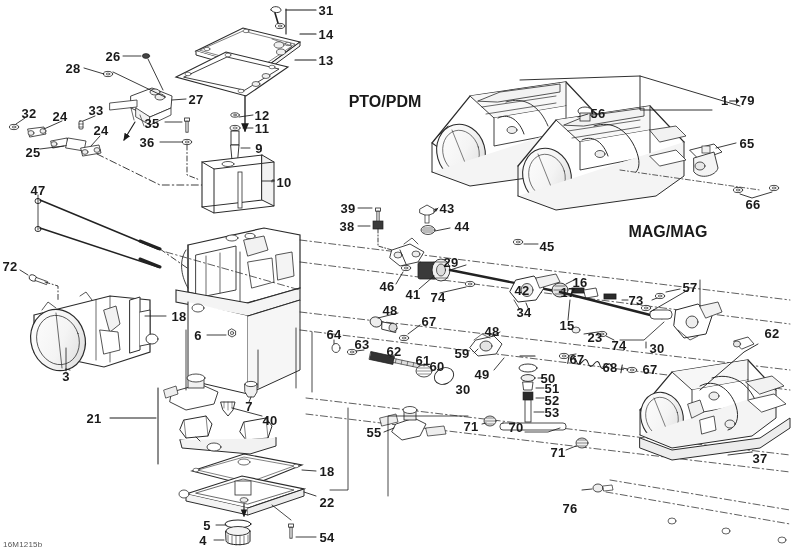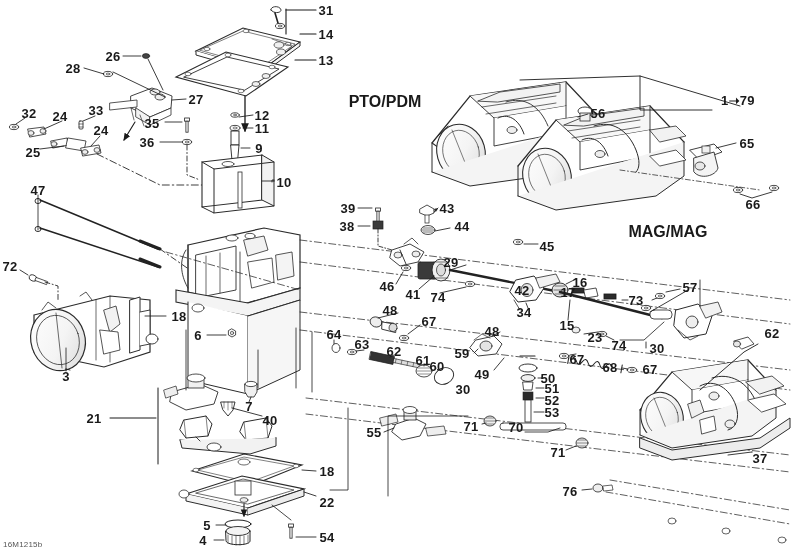--- a/index.html
+++ b/index.html
@@ -645,18 +645,18 @@
       <div class="cal" style="left: 249px; top: 406px;">7</div>
       <div class="cal" style="left: 374px; top: 432px;">55</div>
       <div class="cal" style="left: 471px; top: 426px;">71</div>
       <div class="cal" style="left: 516px; top: 427px;">70</div>
       <div class="cal" style="left: 558px; top: 452px;">71</div>
       <div class="cal" style="left: 327px; top: 471px;">18</div>
       <div class="cal" style="left: 327px; top: 502px;">22</div>
       <div class="cal" style="left: 207px; top: 525px;">5</div>
       <div class="cal" style="left: 203px; top: 540px;">4</div>
       <div class="cal" style="left: 327px; top: 537px;">54</div>
-      <div class="cal" style="left: 570px; top: 491px;">76</div>
+      <div class="cal" style="left: 570px; top: 508px;">76</div>
       <div class="cal" style="left: 760px; top: 458px;">37</div>
     </div>
 
   <div id="code">16M1215b</div>
 </div>
 
 </body></html>

